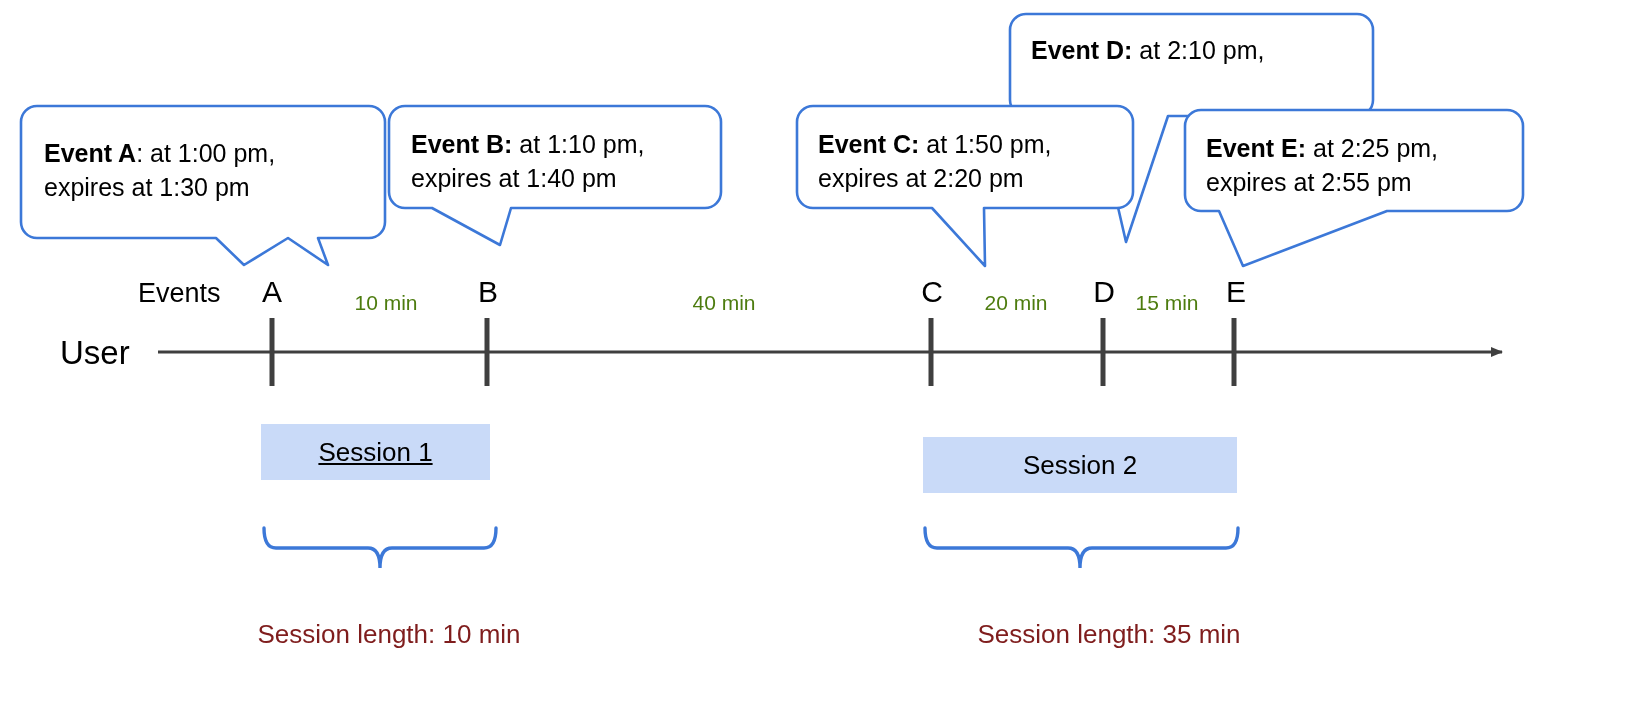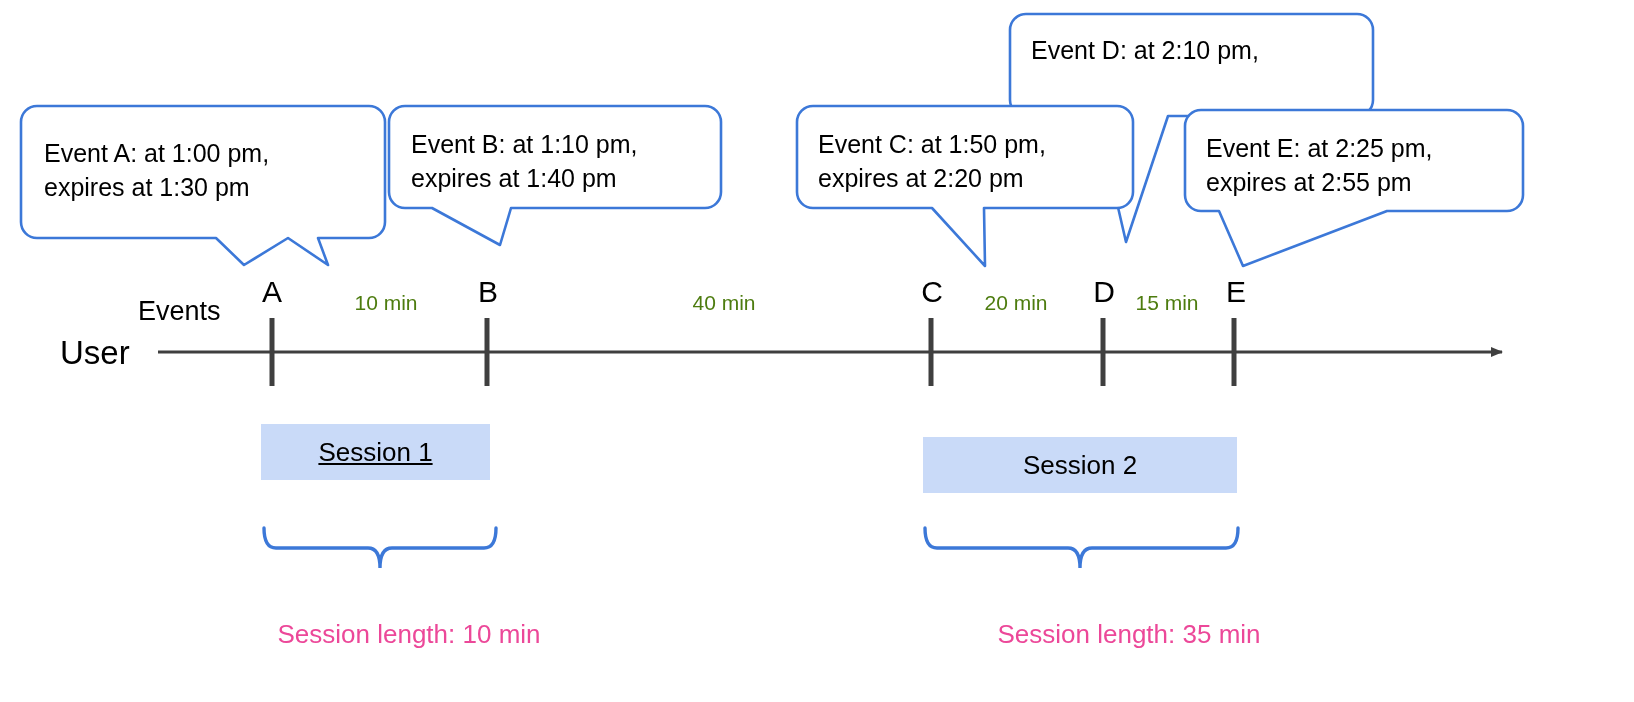--- a/index.html
+++ b/index.html
@@ -27,21 +27,21 @@
   }
   .callout-text {
     position: absolute;
     font-size: 25px;
     line-height: 34px;
     color: #000000;
     white-space: nowrap;
     letter-spacing: 0px;
   }
   .callout-text b {
-    font-weight: normal;
+    font-weight: bold;
     text-align: right;
   }
   .axis-label {
     position: absolute;
     font-size: 33px;
     color: #000000;
     white-space: nowrap;
   }
   .events-label {
     position: absolute;
@@ -69,24 +69,23 @@
     background: #c9daf8;
     display: flex;
     align-items: center;
     justify-content: center;
     font-size: 26px;
     color: #000000;
   }
   .session-length {
     position: absolute;
     font-size: 26px;
-    color: #ec4899;
+    color: #7f1d1d;
     white-space: nowrap;
     transform: translateX(-50%);
-    margin-left: 20px;
   }
 </style>
 </head>
 <body>
 
 <div id="stage">
 
   <svg id="vector-layer" viewBox="0 0 1634 702">
     <defs>
       <marker id="arrowhead" markerWidth="12" markerHeight="10" refX="11" refY="5" orient="auto" markerUnits="userSpaceOnUse">
@@ -203,21 +202,21 @@
 
   <div class="callout-text" style="left:1031px; top:33px;">
     <div><b>Event D:</b><span> at 2:10 pm,</span></div>
   </div>
 
   <div class="callout-text" style="left:1206px; top:131px;">
     <div><b>Event E:</b><span> at 2:25 pm,</span></div>
     <div>expires at 2:55 pm</div>
   </div>
 
-  <div class="events-label" style="left:138px; top:296px;">Events</div>
+  <div class="events-label" style="left:138px; top:278px;">Events</div>
   <div class="axis-label" style="left:60px; top:334px;">User</div>
 
   <div class="event-letter" style="left:272px; top:275px;">A</div>
   <div class="event-letter" style="left:488px; top:275px;">B</div>
   <div class="event-letter" style="left:932px; top:275px;">C</div>
   <div class="event-letter" style="left:1104px; top:275px;">D</div>
   <div class="event-letter" style="left:1236px; top:275px;">E</div>
 
   <div class="gap-label" style="left:386px; top:291px;">10 min</div>
   <div class="gap-label" style="left:724px; top:291px;">40 min</div>

